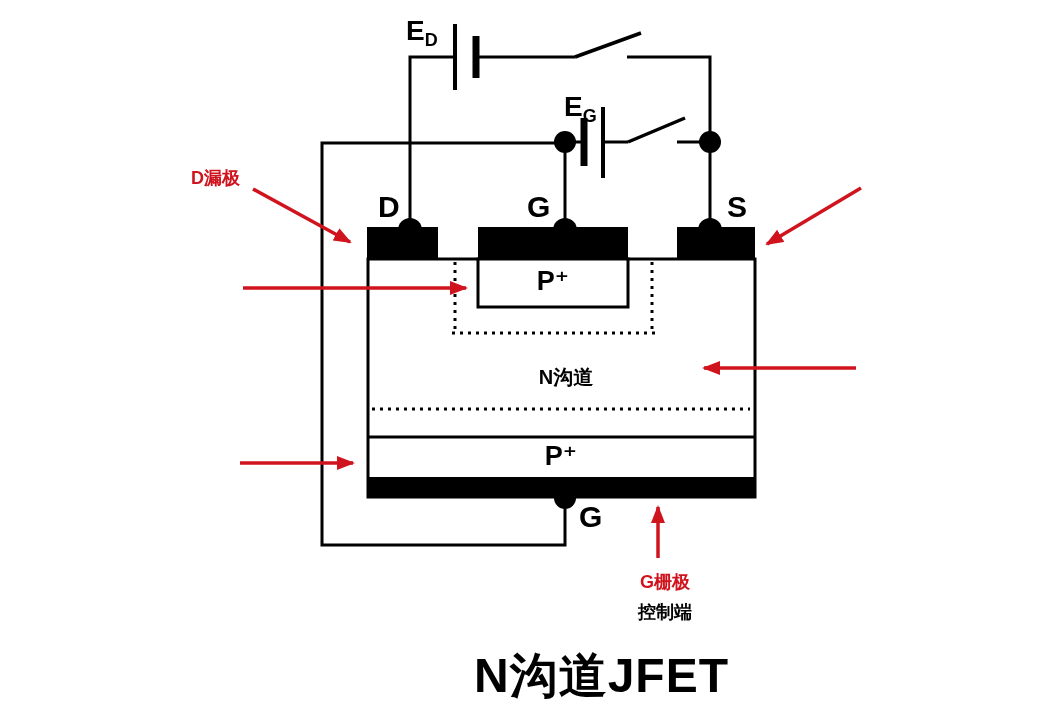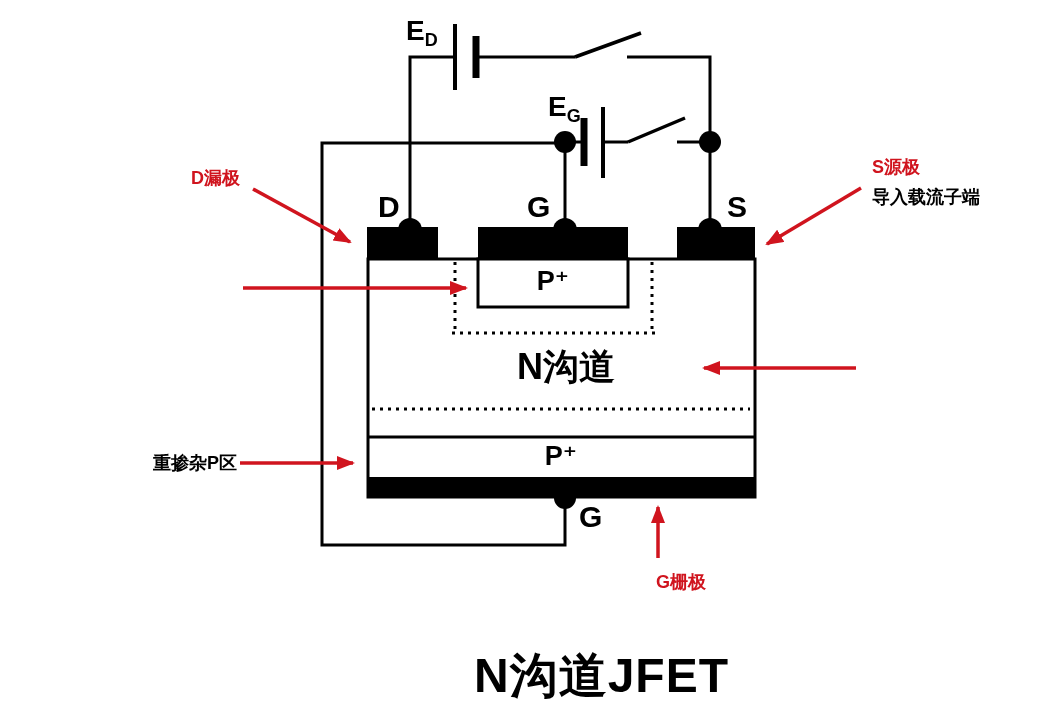--- a/index.html
+++ b/index.html
@@ -89,42 +89,36 @@
       <path d="M253 189 L350 242" marker-end="url(#arrowR)"></path>
       <path d="M243 288 H466" marker-end="url(#arrowR)"></path>
       <path d="M861 188 L767 244" marker-end="url(#arrowR)"></path>
       <path d="M856 368 H704" marker-end="url(#arrowR)"></path>
       <path d="M240 463 H353" marker-end="url(#arrowR)"></path>
       <path d="M658 558 V507" marker-end="url(#arrowR)"></path>
     </g>
   </svg>
 
   <div class="lbl bat" style="left:406px;top:16px"><span>E</span><span class="sub">D</span></div>
-  <div class="lbl bat" style="left:548px;top:92px"><span>E</span><span class="sub">G</span></div>
+  <div class="lbl bat" style="left:564px;top:92px"><span>E</span><span class="sub">G</span></div>
 
   <div class="lbl term" style="left:378px;top:190px">D</div>
   <div class="lbl term" style="left:527px;top:190px">G</div>
   <div class="lbl term" style="left:727px;top:190px">S</div>
   <div class="lbl term" style="left:579px;top:500px">G</div>
 
   <div class="lbl region" style="left:478px;top:267px;width:150px">P⁺</div>
-  <div class="lbl region" style="left:471px;top:347px;width:190px;font-size:36px">N沟道</div>
+  <div class="lbl region" style="left:471px;top:366px;width:190px;font-size:20px">N沟道</div>
   <div class="lbl region" style="left:367px;top:442px;width:388px">P⁺</div>
 
   <div class="callout alignR" style="right:811px;top:163px">
     <span class="line red">D漏极</span>
   </div>
-  <div class="callout alignR" style="right:814px;top:448px">
-    <span class="line">重掺杂P区</span>
-  </div>
 
-  <div class="callout" style="left:872px;top:152px">
-    <span class="line red">S源极</span>
-    <span class="line">导入载流子端</span>
-  </div>
 
-  <div class="callout alignC" style="left:616px;top:567px;width:130px">
+  <div class="callout alignC" style="left:600px;top:567px;width:130px">
     <span class="line red">G栅极</span>
+    <span class="line">控制端</span>
   </div>
 
   <div class="title" style="left:76px">N沟道JFET</div>
 
 </div>
 
 </body></html>

